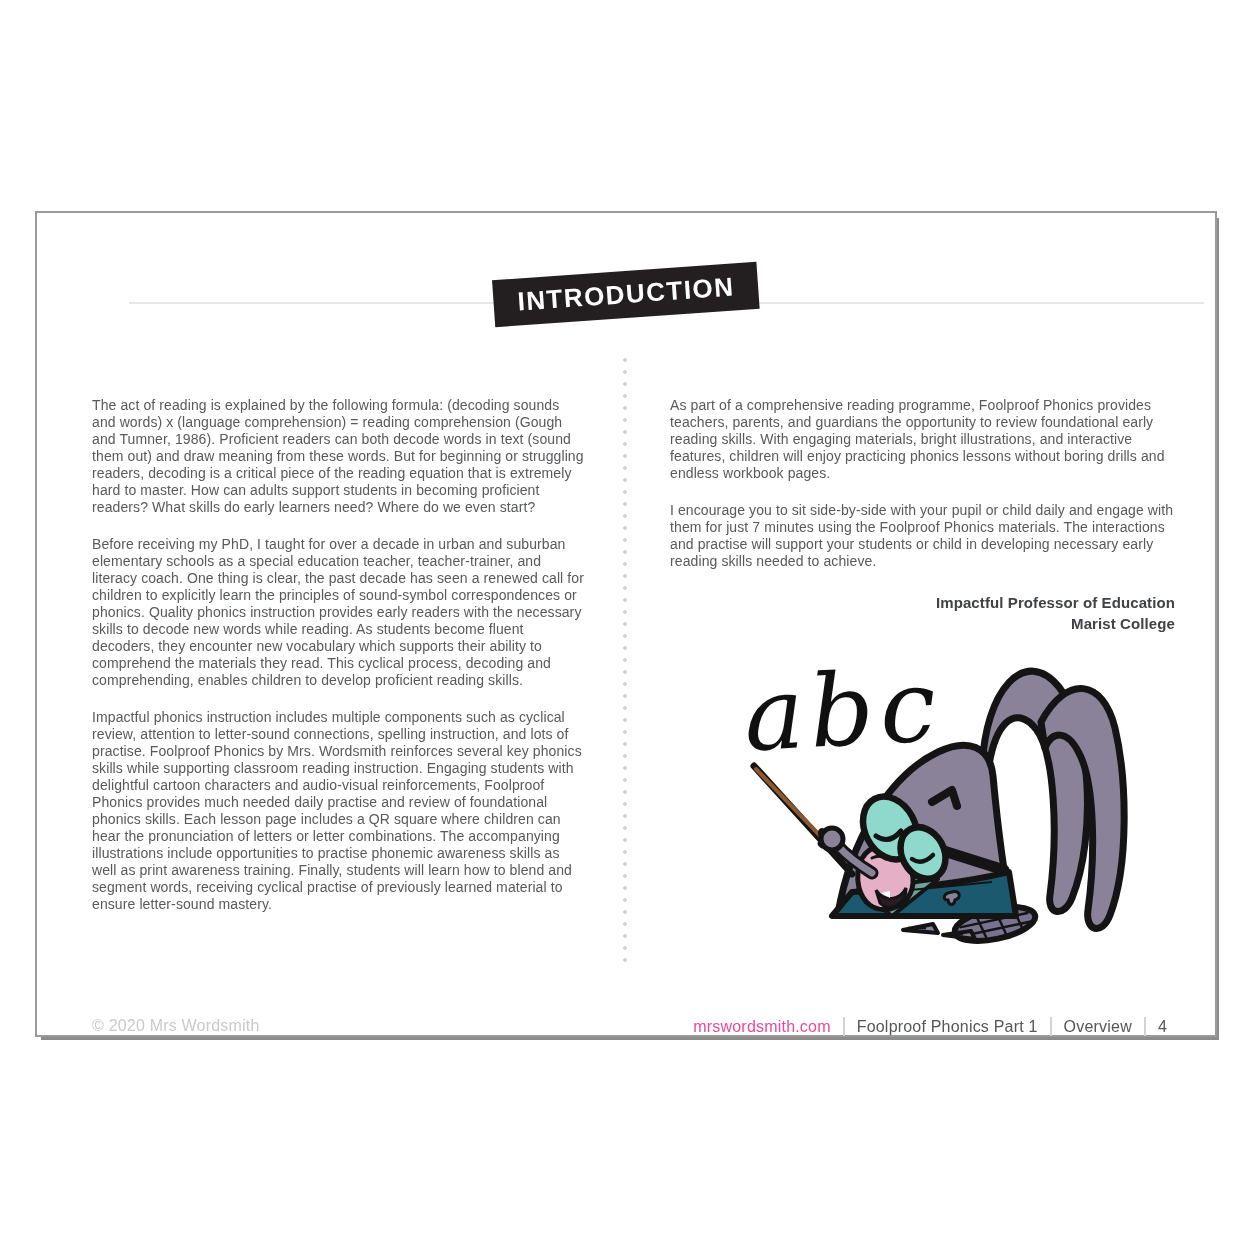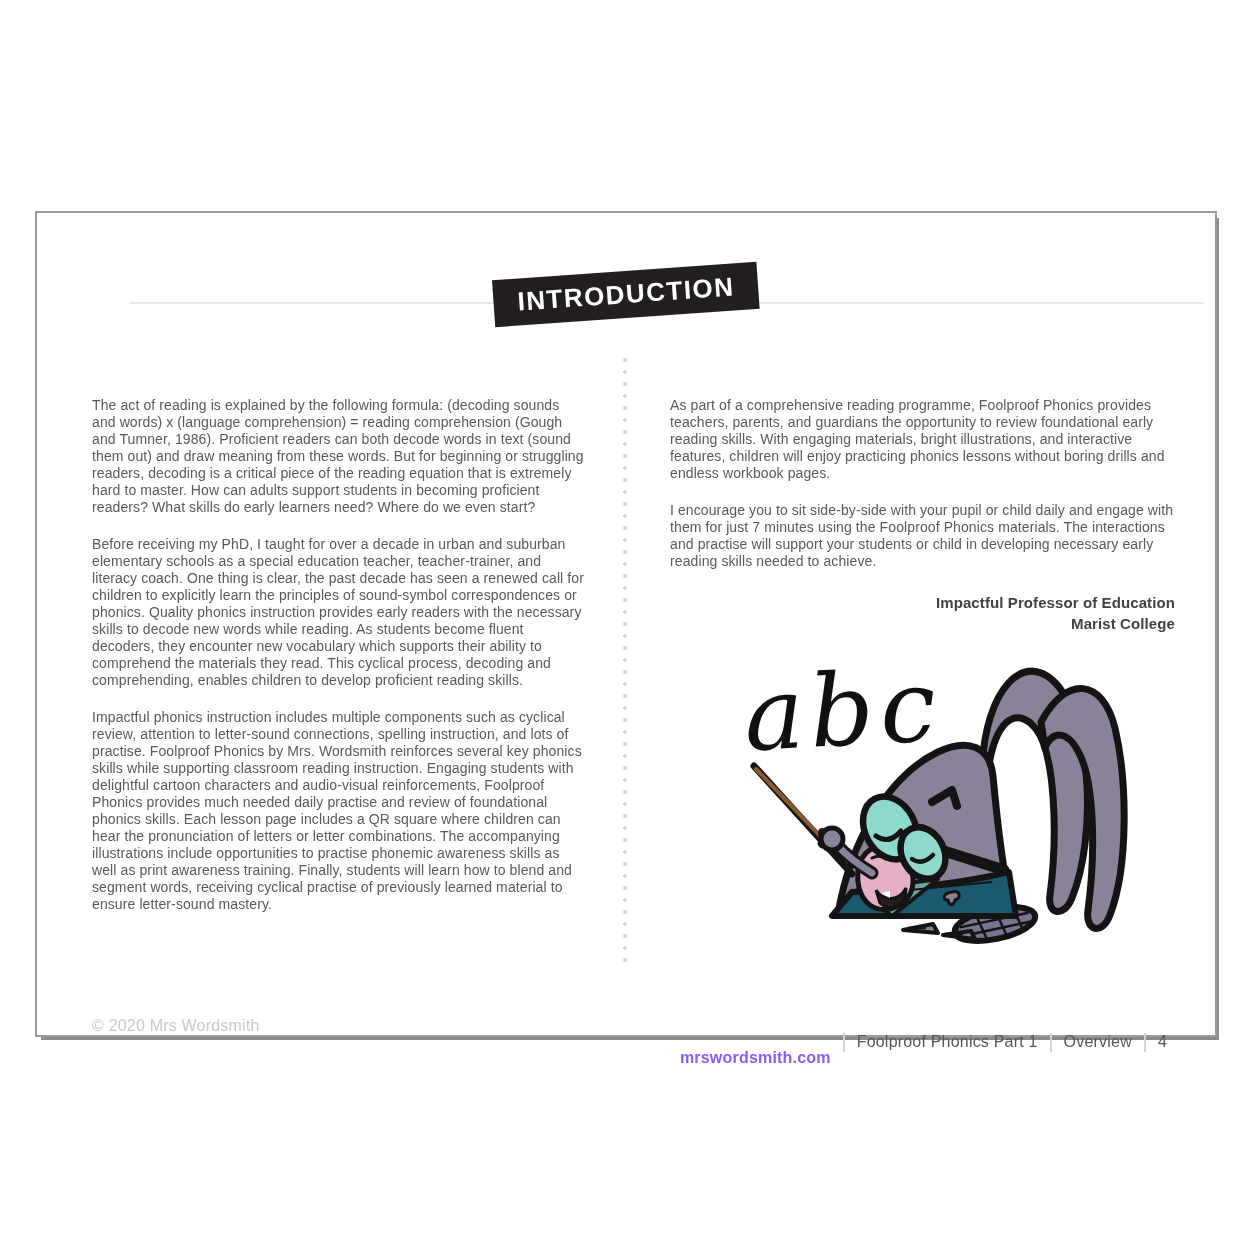--- a/index.html
+++ b/index.html
@@ -45,21 +45,21 @@
   .illustration{
     position:absolute;left:703px;top:417px;width:440px;height:330px;
   }
   .footer{
     position:absolute;top:804px;left:55px;right:48px;
     display:flex;justify-content:space-between;align-items:flex-start;
     font-size:16px;letter-spacing:.2px;
   }
   .footer-left{color:#c9cacc;}
   .footer-right{display:flex;align-items:center;color:#55565a;}
-  .footer-site{font-weight:bold;color:#8b5cf6;margin-top:32px;}
+  .footer-site{font-weight:normal;color:#ec4899;}
   .footer-sep{width:2px;height:19px;background:#d2d3d5;margin:0 12px;}
 </style>
 </head>
 <body>
 
 <div class="page">
 
   <div class="header-rule"></div>
   <div class="banner">
     <span>INTRODUCTION</span>

